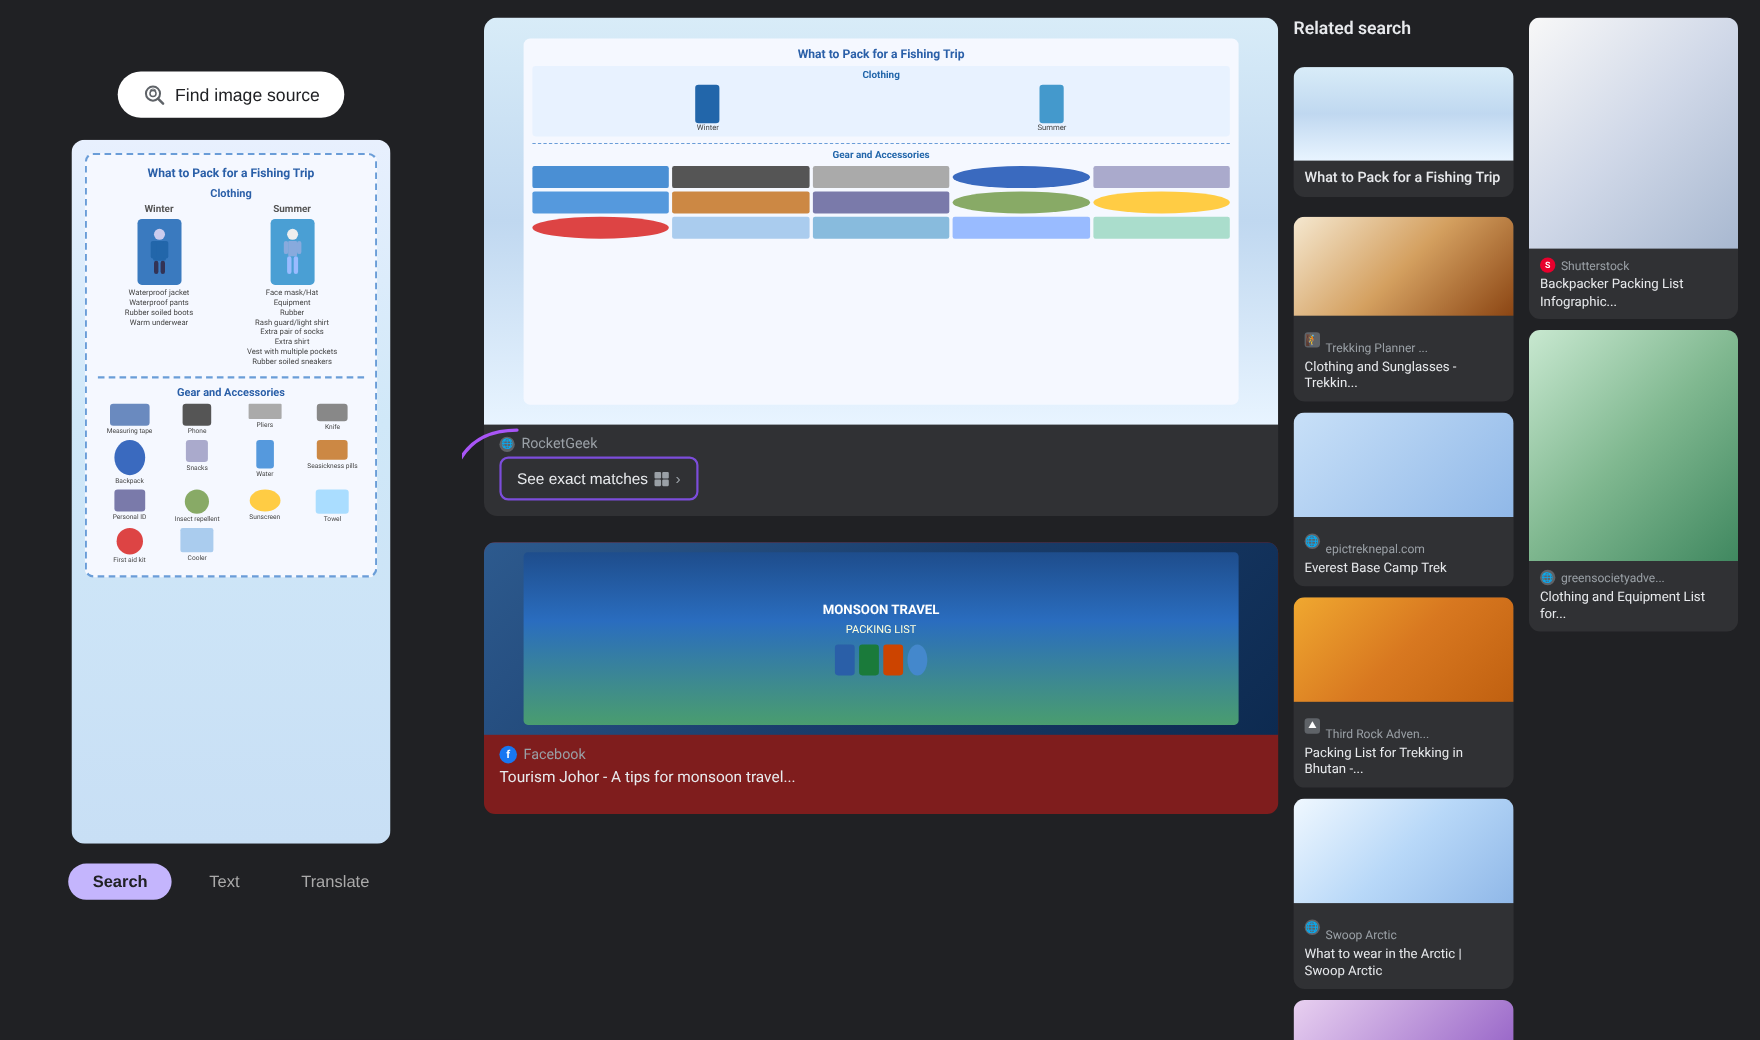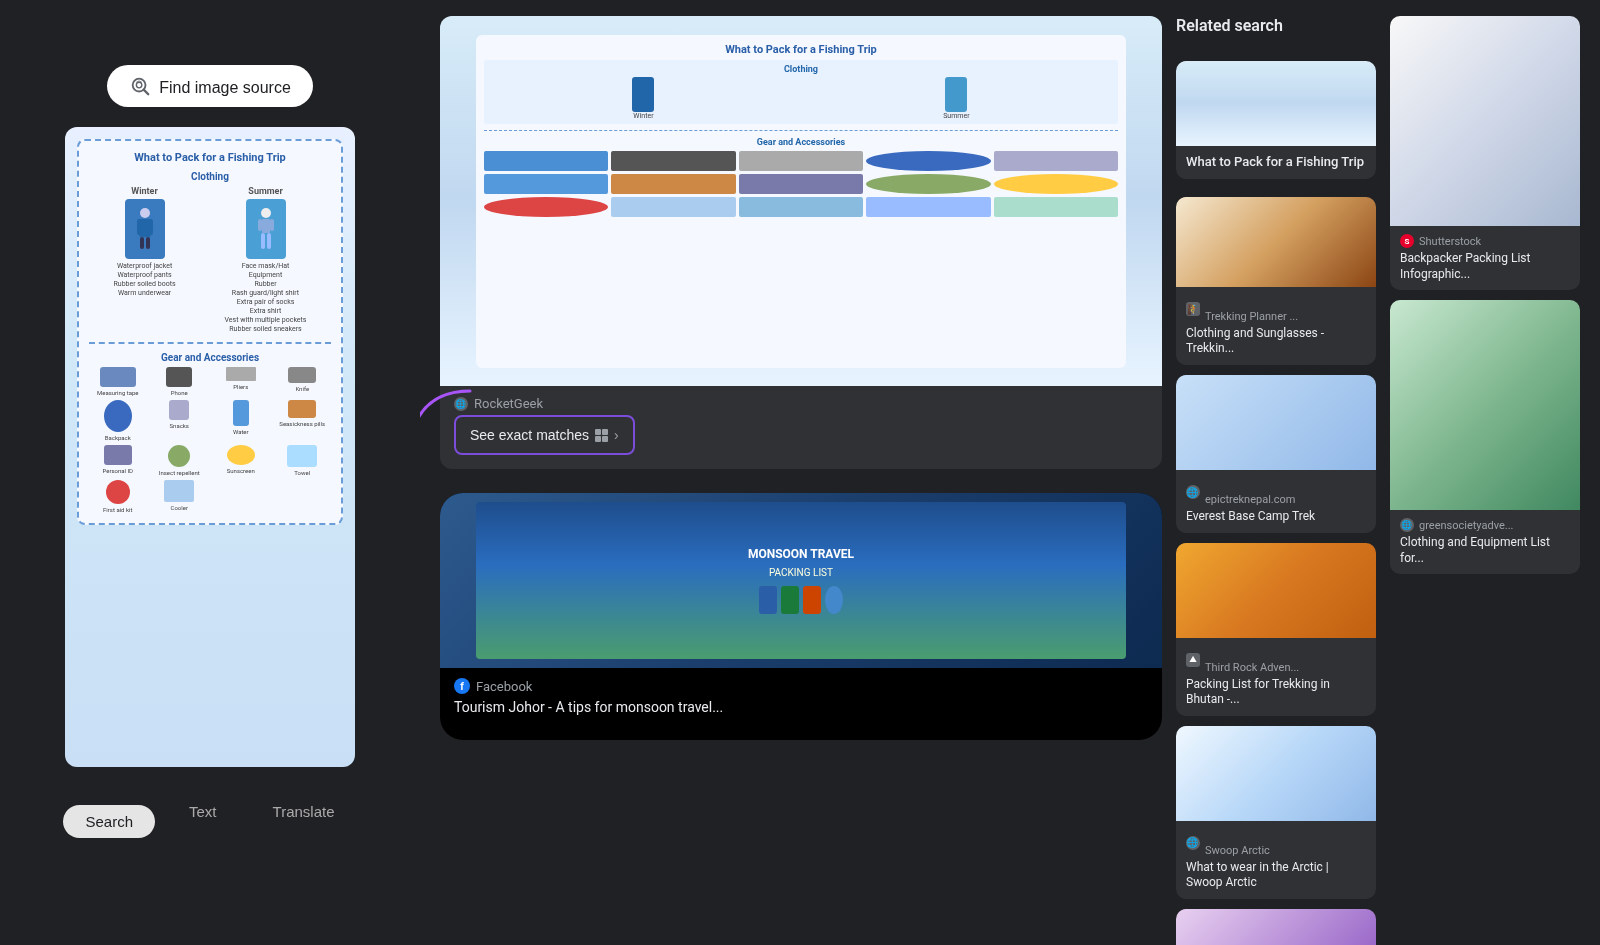--- a/index.html
+++ b/index.html
@@ -146,23 +146,22 @@
       background: #fff;
       border: none;
       border-radius: 20px;
       padding: 8px 22px;
       font-size: 15px;
       font-weight: 500;
       cursor: pointer;
       color: #202124;
     }
     .tab-btn.active {
-      background: #e5e5e5;
-      font-weight: 400;
-      margin-top: 20px;
+      background: #c4b5fd;
+      font-weight: 700;
     }
     .tab-btn.inactive {
       background: transparent;
       color: #aaa;
     }
 
     
     .right-panel {
       flex: 1;
       background: #202124;
@@ -265,22 +264,22 @@
       background: #9aa0a6;
       border-radius: 1px;
     }
     .chevron-right {
       color: #9aa0a6;
       font-size: 14px;
     }
 
     
     .second-result-card {
-      background: #000000;
-      border-radius: 23px;
+      background: #7f1d1d;
+      border-radius: 10px;
       overflow: hidden;
       margin-top: 12px;
     }
     .second-result-image {
       width: 100%;
       height: 175px;
       background: linear-gradient(135deg, #2d5a8e 0%, #1a3d6b 50%, #0d2a50 100%);
       display: flex;
       align-items: center;
       justify-content: center;

